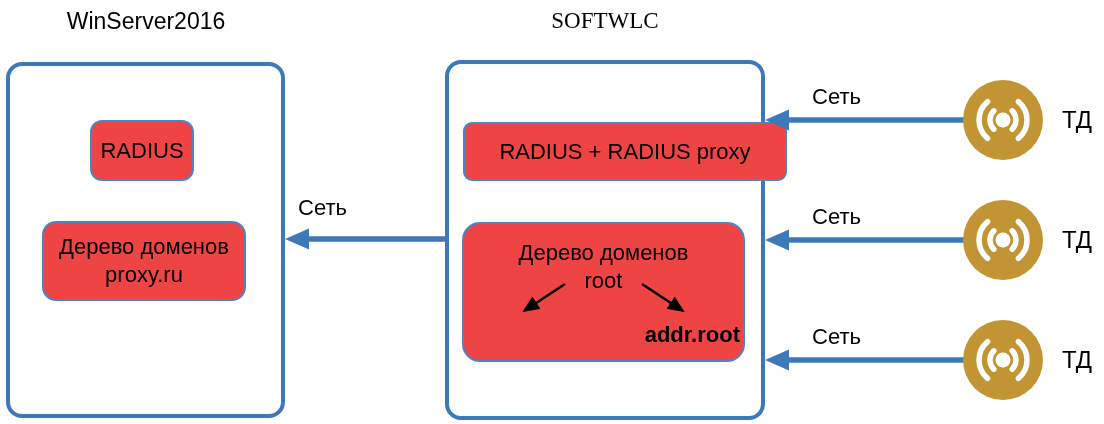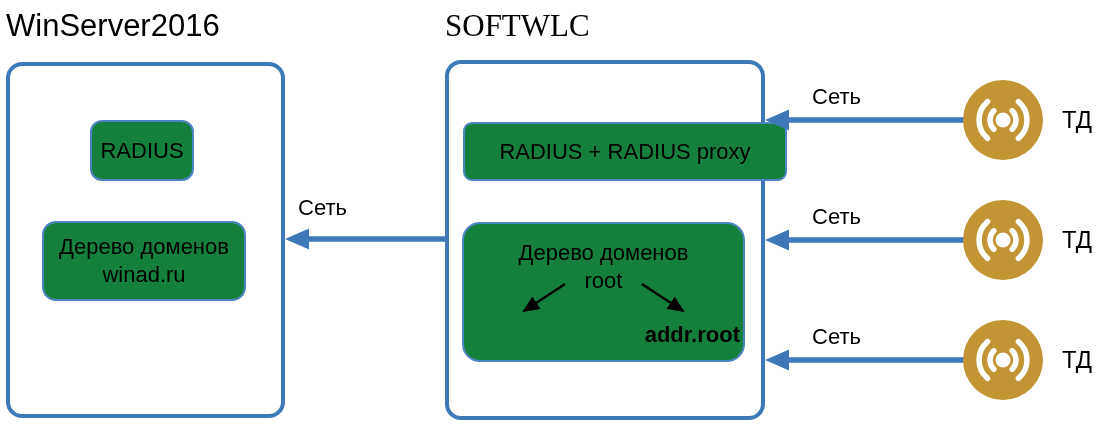--- a/index.html
+++ b/index.html
@@ -7,34 +7,35 @@
     position: relative;
     width: 1104px;
     height: 424px;
     background: #ffffff;
     font-family: "Liberation Sans", sans-serif;
     color: #000000;
     overflow: hidden;
   }
   .group-title {
     position: absolute;
-    font-size: 31px;
+    font-size: 23px;
+    text-align: center;
     white-space: nowrap;
   }
   .outer-box {
     position: absolute;
     border: 4px solid var(--blue);
     border-radius: 16px;
     background: #ffffff;
     box-sizing: border-box;
   }
   .inner-box {
     position: absolute;
     border: 2px solid var(--inner-blue);
-    background: #15803d;
+    background: #ef4444;
     box-sizing: border-box;
     display: flex;
     flex-direction: column;
     align-items: center;
     justify-content: center;
     font-size: 22px;
     line-height: 28px;
     text-align: center;
   }
   .root-box { display: block; }
@@ -88,21 +89,21 @@
   <div class="group-title" style="left:445px; top:8px; width:320px;font-family:Liberation Serif, serif;">SOFTWLC</div>
 
   <div class="outer-box" style="left:6px; top:62px; width:279px; height:356px;"></div>
   <div class="outer-box" style="left:445px; top:60px; width:320px; height:360px;"></div>
 
   <div class="inner-box" style="left:90px; top:120px; width:104px; height:61px; border-radius:12px;">
     <span>RADIUS</span>
   </div>
   <div class="inner-box" style="left:42px; top:221px; width:204px; height:80px; border-radius:14px;">
     <span>Дерево доменов</span>
-    <span>winad.ru</span>
+    <span>proxy.ru</span>
   </div>
 
   <div class="inner-box" style="left:463px; top:122px; width:324px; height:59px; border-radius:9px;">
     <span>RADIUS + RADIUS proxy</span>
   </div>
 
   <div class="inner-box root-box" style="left:462px; top:222px; width:283px; height:140px; border-radius:18px;">
     <div class="rb-text" style="top:16px;">Дерево доменов</div>
     <div class="rb-text" style="top:44px;">root</div>
     <svg class="abs-svg" style="left:0; top:56px;" width="279" height="44" viewBox="0 0 279 44">

